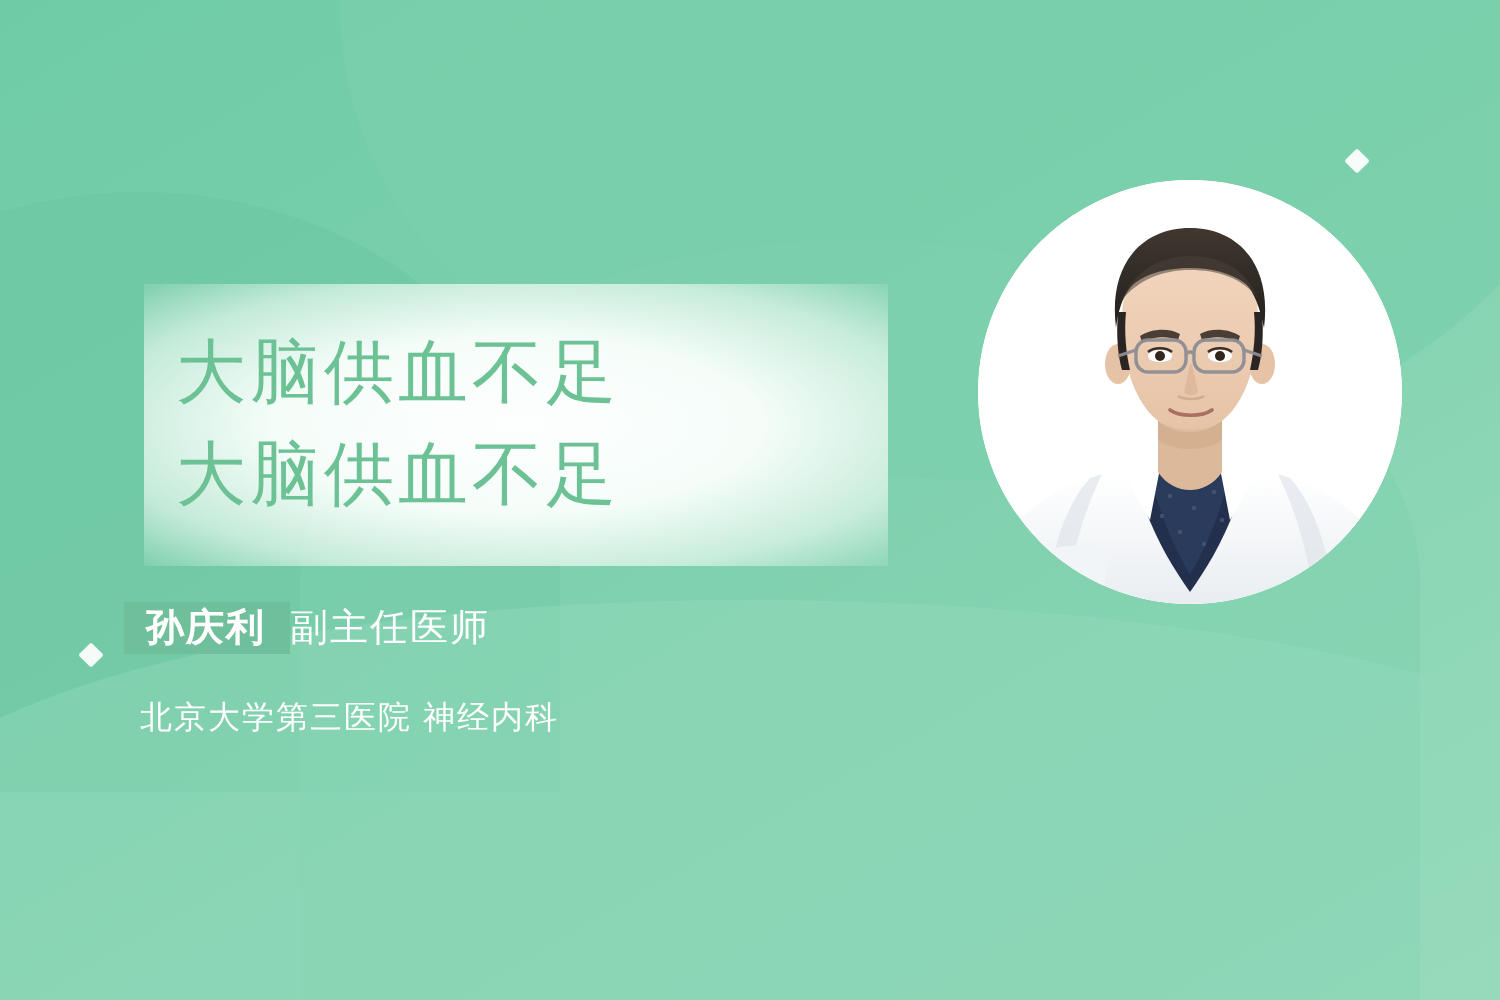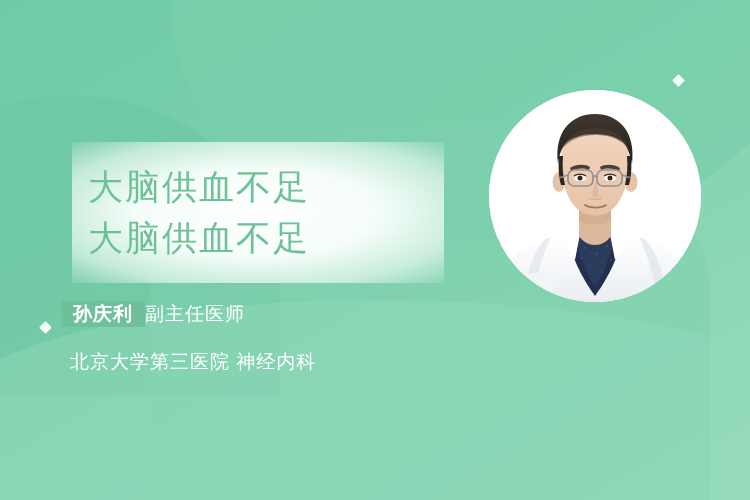--- a/index.html
+++ b/index.html
@@ -135,21 +135,21 @@
     letter-spacing: 1px;
     margin-left: 0;
     white-space: nowrap;
   }
   #affiliation-row {
     margin-top: 20px;
     padding-left: 8px;
   }
   #affiliation {
     color: #ffffff;
-    font-size: 19px;
+    font-size: 16px;
     letter-spacing: 1px;
     white-space: nowrap;
   }
 
   
   #portrait-wrap {
     position: absolute;
     left: 489px;
     top: 90px;
     width: 212px;

